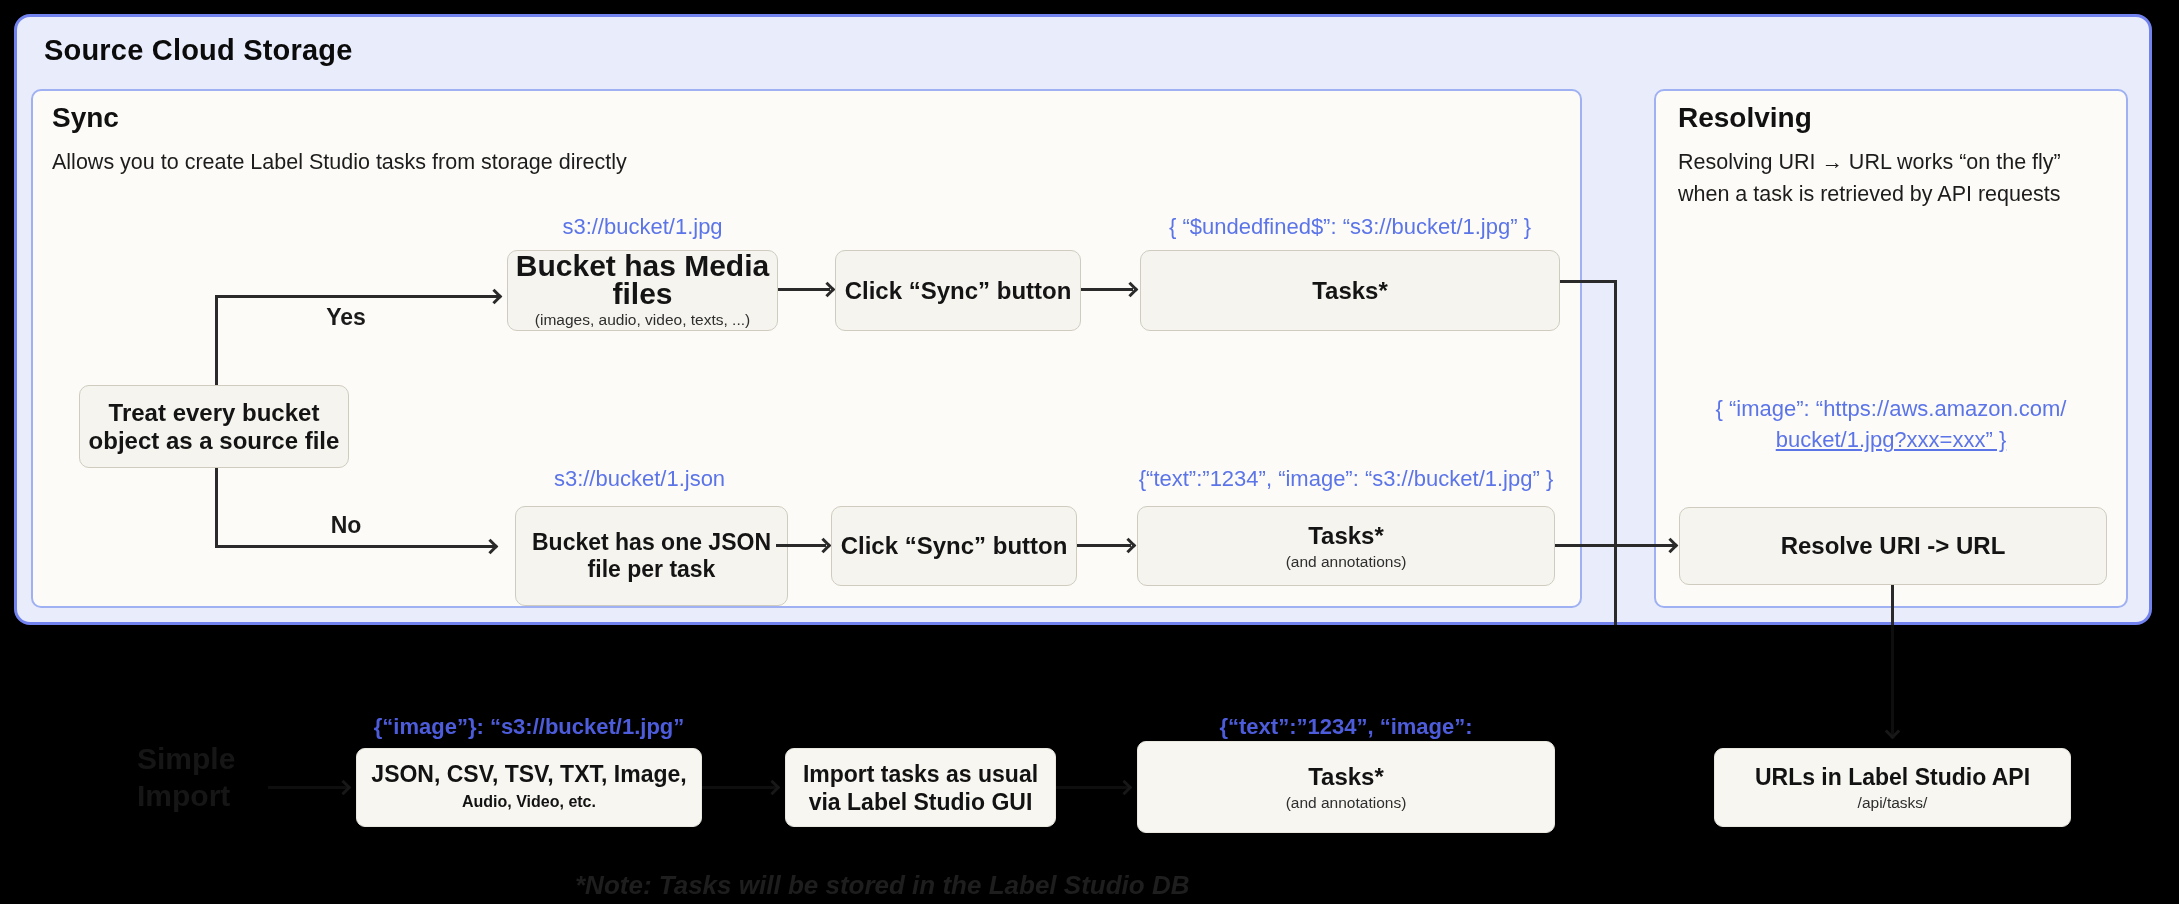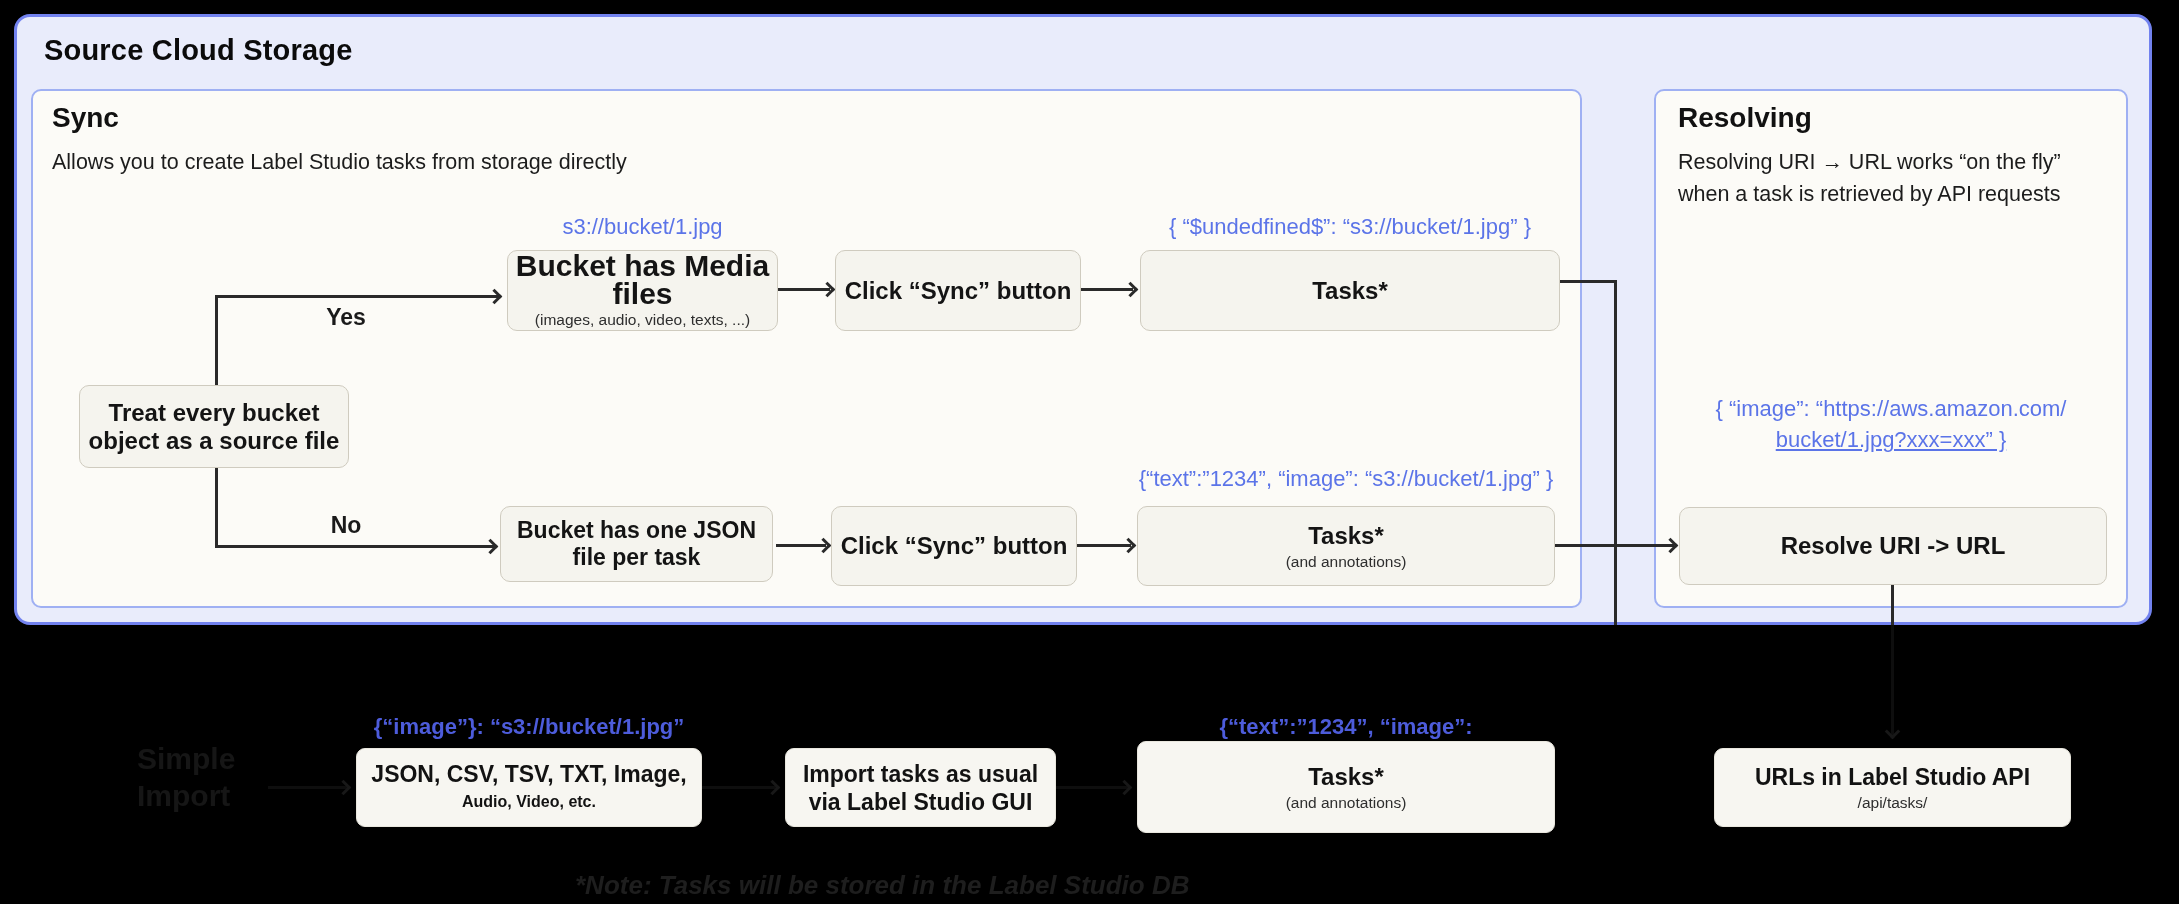--- a/index.html
+++ b/index.html
@@ -89,21 +89,22 @@
   <div class="abs task" style="left:835px;top:250px;width:246px;height:81px;">
     <div class="t-main">Click “Sync” button</div>
   </div>
   <div class="abs ln h" style="left:1081px;top:288px;width:52px;"></div>
   <div class="abs chev r" style="left:1125px;top:284px;"></div>
   <div class="abs uri" style="left:1120px;top:211px;width:460px;">{ “$undedfined$”: “s3://bucket/1.jpg” }</div>
   <div class="abs task" style="left:1140px;top:250px;width:420px;height:81px;">
     <div class="t-main">Tasks*</div>
   </div>
 
-  <div class="abs task" style="left:500px;top:506px;width:273px;height:76px;">
+  <div class="abs uri" style="left:503px;top:463px;width:273px;">s3://bucket/1.json</div>
+  <div class="abs task" style="left:515px;top:506px;width:273px;height:100px;">
     <div class="t-main" style="font-size:23px;line-height:27px;">Bucket has one JSON</div>
     <div class="t-main" style="font-size:23px;line-height:27px;">file per task</div>
   </div>
   <div class="abs ln h" style="left:776px;top:544px;width:50px;"></div>
   <div class="abs chev r" style="left:818px;top:540px;"></div>
   <div class="abs task" style="left:831px;top:506px;width:246px;height:80px;">
     <div class="t-main">Click “Sync” button</div>
   </div>
   <div class="abs ln h" style="left:1077px;top:544px;width:54px;"></div>
   <div class="abs chev r" style="left:1123px;top:540px;"></div>

